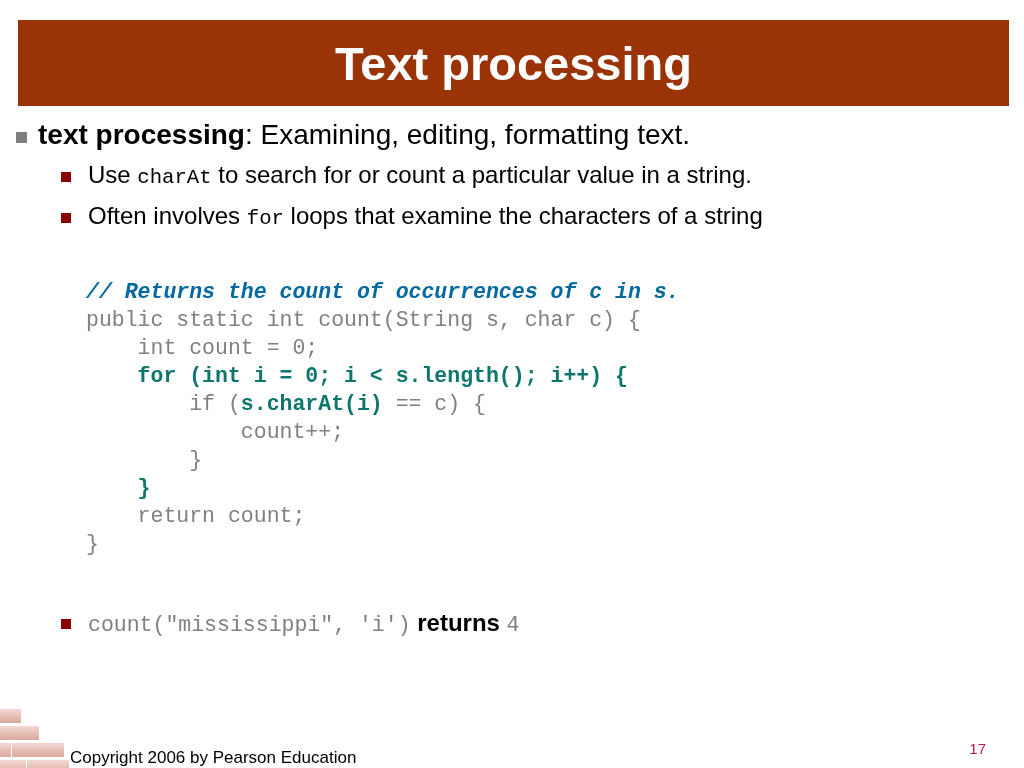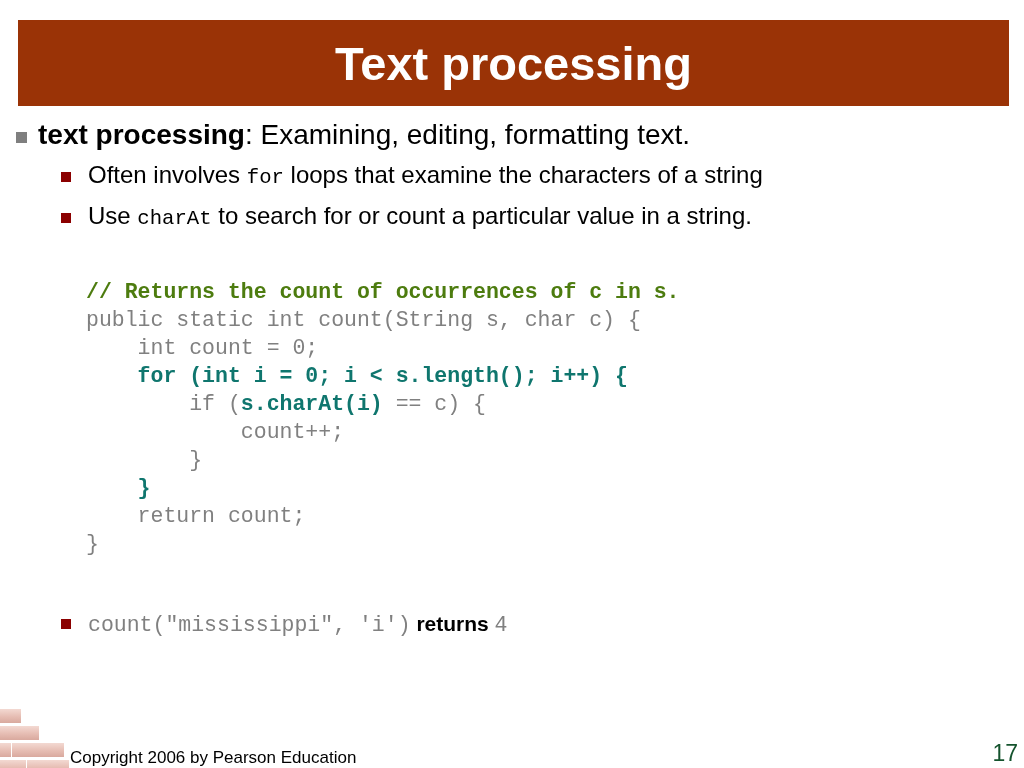--- a/index.html
+++ b/index.html
@@ -87,22 +87,23 @@
     position: absolute;
     left: 86px;
     top: 160px;
     font-family: "Liberation Mono", "DejaVu Sans Mono", monospace;
     font-size: 21.5px;
     line-height: 28px;
     white-space: pre;
     color: #808080;
   }
   #code-block .comment {
-    color: #4d7c0f;
-    font-weight: bold;
+    color: #0369a1;
+    font-weight: bold;
+    font-style: italic;
   }
   #code-block .kw {
     color: #0f766e;
     font-weight: bold;
   }
   #example-row {
     position: absolute;
     left: 0;
     top: 488px;
     width: 1024px;
@@ -119,21 +120,21 @@
     height: 10px;
     background: #8B0000;
   }
   #example-row .codefrag {
     font-family: "Liberation Mono", "DejaVu Sans Mono", monospace;
     font-size: 21.5px;
     color: #808080;
   }
   #example-row .returns {
     font-weight: bold;
-    font-size: 21px;
+    font-size: 24px;
     color: #000000;
   }
   #example-row .num {
     font-family: "Liberation Mono", "DejaVu Sans Mono", monospace;
     font-size: 21.5px;
     color: #808080;
   }
 
   
   #bricks {
@@ -153,49 +154,49 @@
   #footer-copyright {
     position: absolute;
     left: 70px;
     top: 748px;
     font-size: 17px;
     font-family: "Liberation Sans", sans-serif;
     color: #000000;
   }
   #page-number {
     position: absolute;
-    right: 6px;
+    right: 38px;
     top: 740px;
-    font-size: 23px;
-    font-family: "Liberation Sans", sans-serif;
-    color: #14532d;
+    font-size: 15px;
+    font-family: "Liberation Sans", sans-serif;
+    color: #be185d;
   }
 </style>
 </head>
 <body>
 
 <div id="title-bar">
   <div id="title-text">Text processing</div>
 </div>
 
 <div id="content">
 
   <div class="lvl1">
     <span class="marker"></span>
     <span class="bold">text processing</span><span>: Examining, editing, formatting text.</span>
   </div>
 
   <div class="lvl2">
     <span class="marker"></span>
-    <span>Often involves </span><span class="mono">for</span><span> loops that examine the characters of a string</span>
+    <span>Use </span><span class="mono">charAt</span><span> to search for or count a particular value in a string.</span>
   </div>
 
   <div class="lvl2">
     <span class="marker"></span>
-    <span>Use </span><span class="mono">charAt</span><span> to search for or count a particular value in a string.</span>
+    <span>Often involves </span><span class="mono">for</span><span> loops that examine the characters of a string</span>
   </div>
 
   <div id="code-block"><div><span class="comment">// Returns the count of occurrences of c in s.</span></div><div><span>public static int count(String s, char c) {</span></div><div><span>    int count = 0;</span></div><div><span class="kw">    for (int i = 0; i &lt; s.length(); i++) {</span></div><div><span>        if (</span><span class="kw">s.charAt(i)</span><span> == c) {</span></div><div><span>            count++;</span></div><div><span>        }</span></div><div><span class="kw">    }</span></div><div><span>    return count;</span></div><div><span>}</span></div></div>
 
   <div id="example-row">
     <span class="marker"></span><span class="codefrag">count("mississippi", 'i')</span><span class="returns"> returns </span><span class="num">4</span>
   </div>
 
 </div>
 

